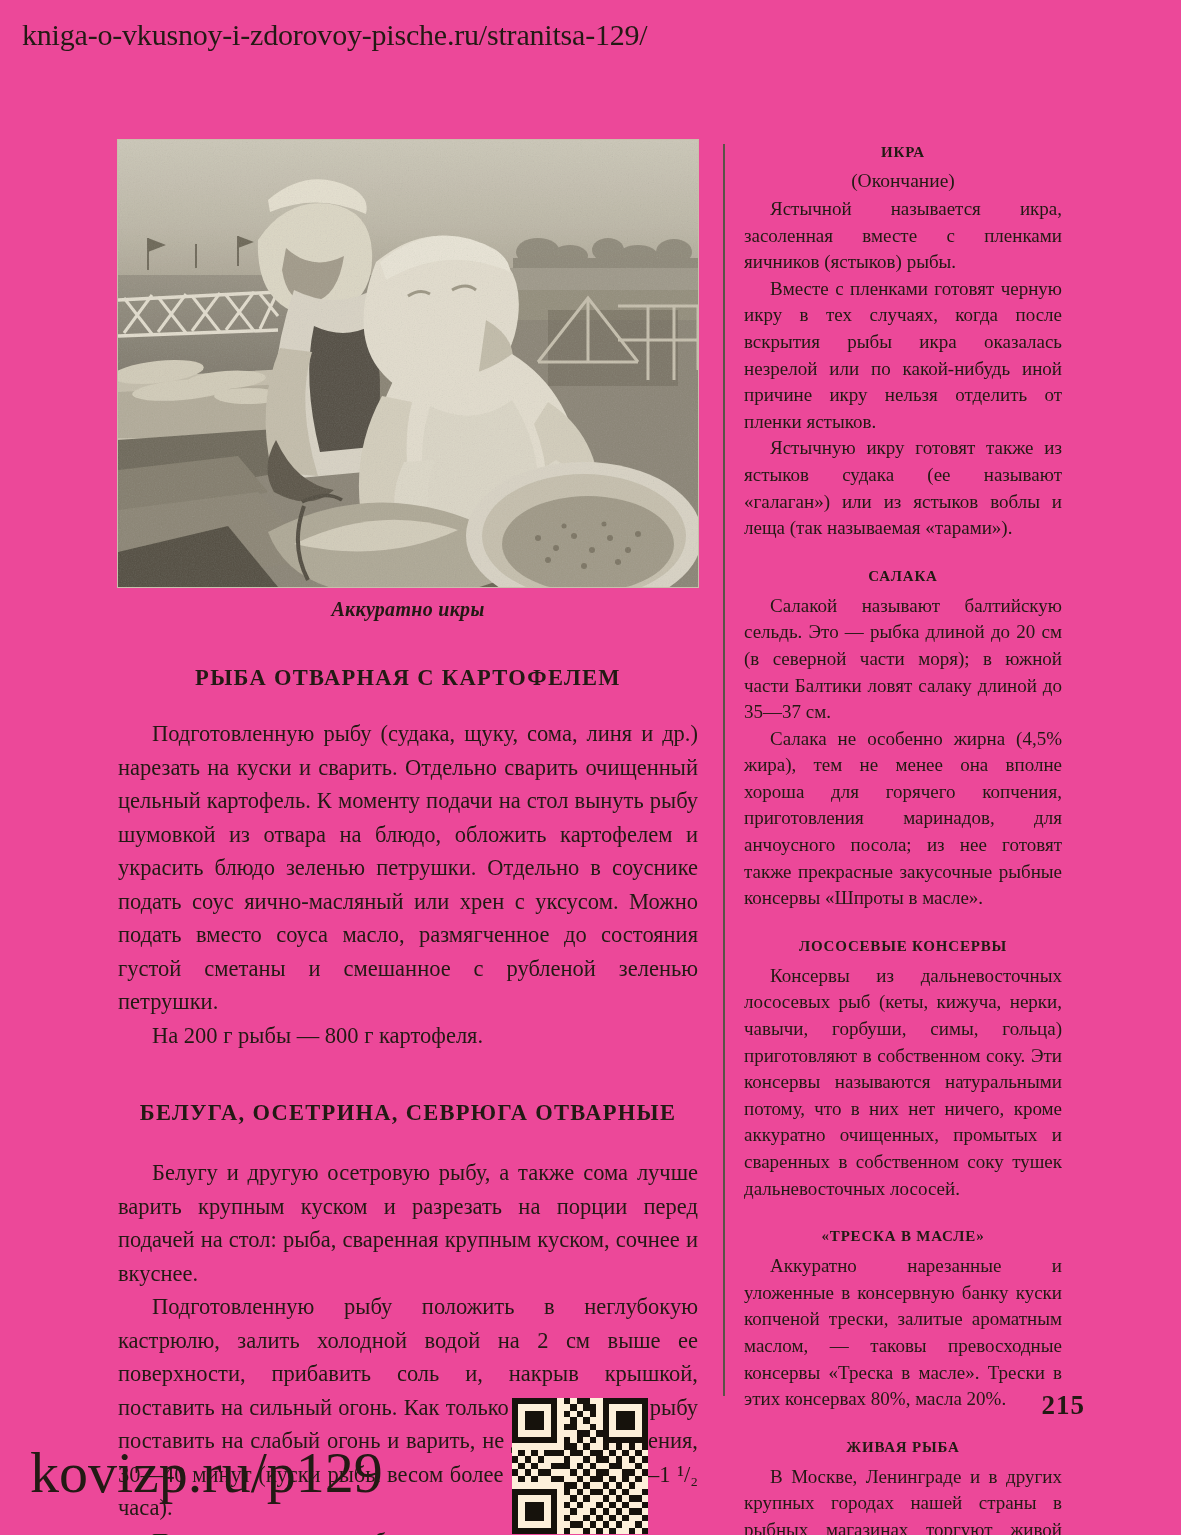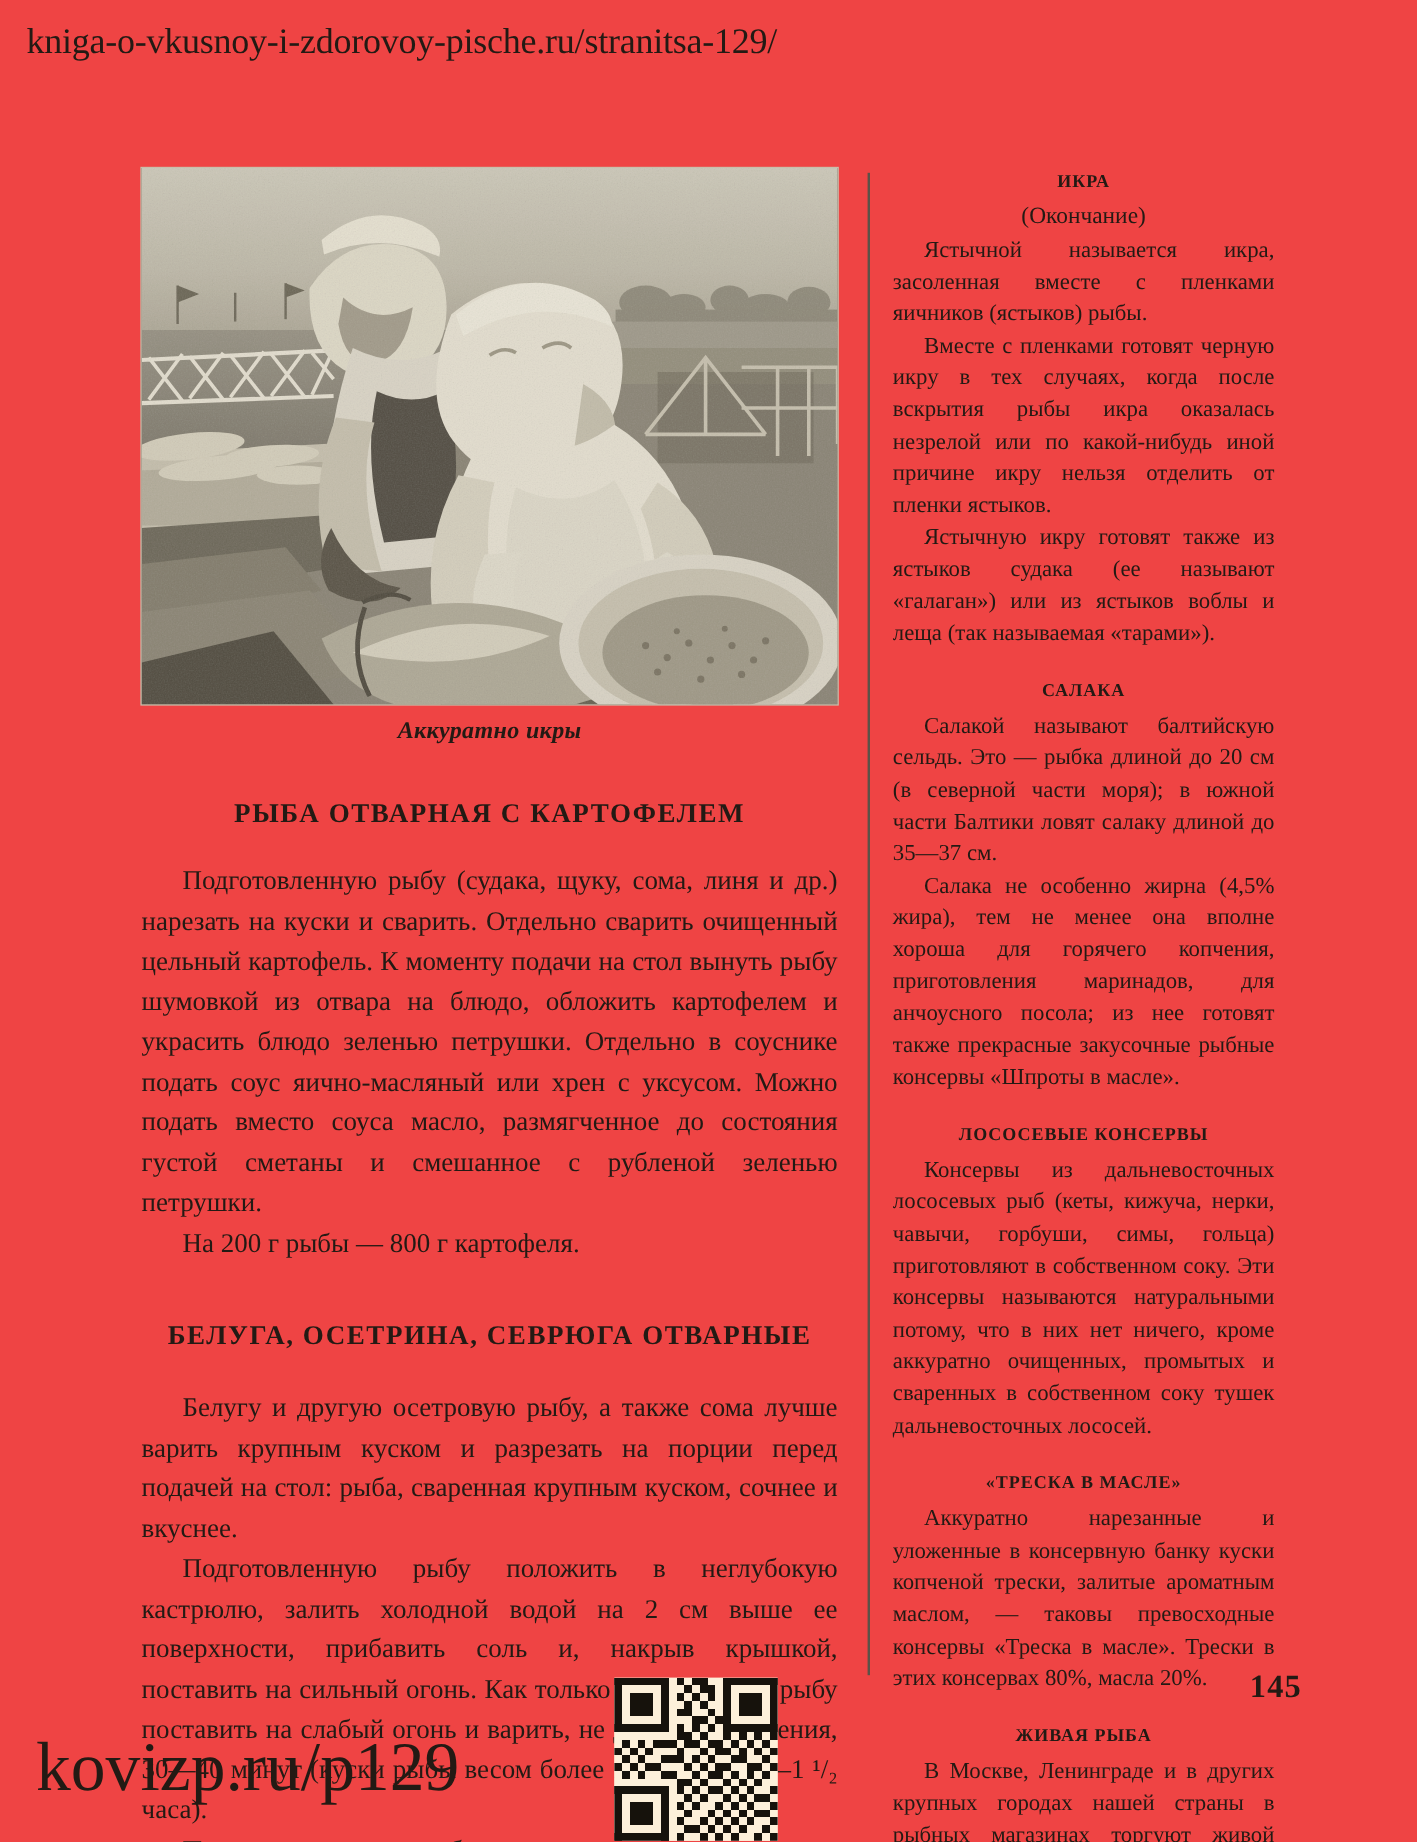--- a/index.html
+++ b/index.html
@@ -5,21 +5,21 @@
 <style>
   html, body {
     margin: 0;
     padding: 0;
     background: #fdf0da;
   }
   .page {
     position: relative;
     width: 1181px;
     height: 1535px;
-    background: #ef4444;
+    background: #ec4899;
     font-family: "Liberation Serif", "DejaVu Serif", serif;
     color: #231a14;
     overflow: hidden;
   }
 
   
   .header-url {
     position: absolute;
     left: 22px;
     top: 16px;
@@ -354,21 +354,21 @@
 
       <h2 class="spaced">«ТРЕСКА В МАСЛЕ»</h2>
       <p>Аккуратно нарезанные и уложенные в консервную банку куски копченой трески, залитые ароматным маслом, — таковы превосходные консервы «Треска в масле». Трески в этих консервах 80%, масла 20%.</p>
 
       <h2 class="spaced">ЖИВАЯ РЫБА</h2>
       <p>В Москве, Ленинграде и в других крупных городах нашей страны в рыбных магазинах торгуют живой рыбой.</p>
 
     </div>
   </div>
 
-  <div class="page-number">145</div>
+  <div class="page-number">215</div>
 
   <div class="qr">
     <svg viewBox="0 0 21 21" shape-rendering="crispEdges" aria-hidden="true">
       <rect x="0" y="0" width="21" height="21" fill="#fdf0da"></rect>
       <g fill="#16120c">
 
         <rect x="0" y="0" width="7" height="1"></rect>
           <rect x="0" y="6" width="7" height="1"></rect>
         <rect x="0" y="0" width="1" height="7"></rect>
           <rect x="6" y="0" width="1" height="7"></rect>

